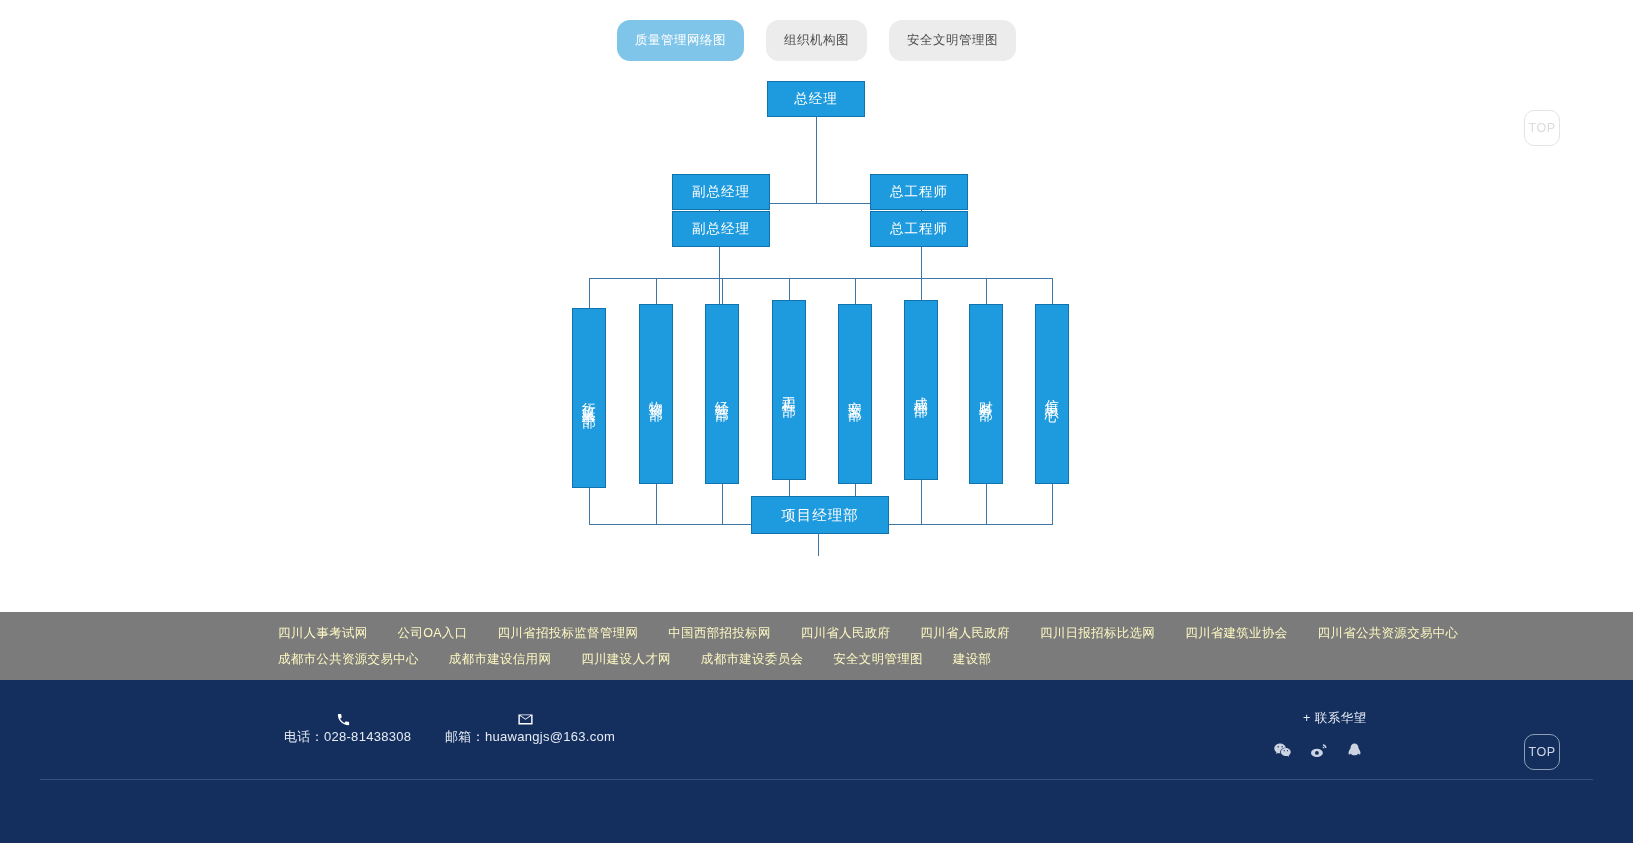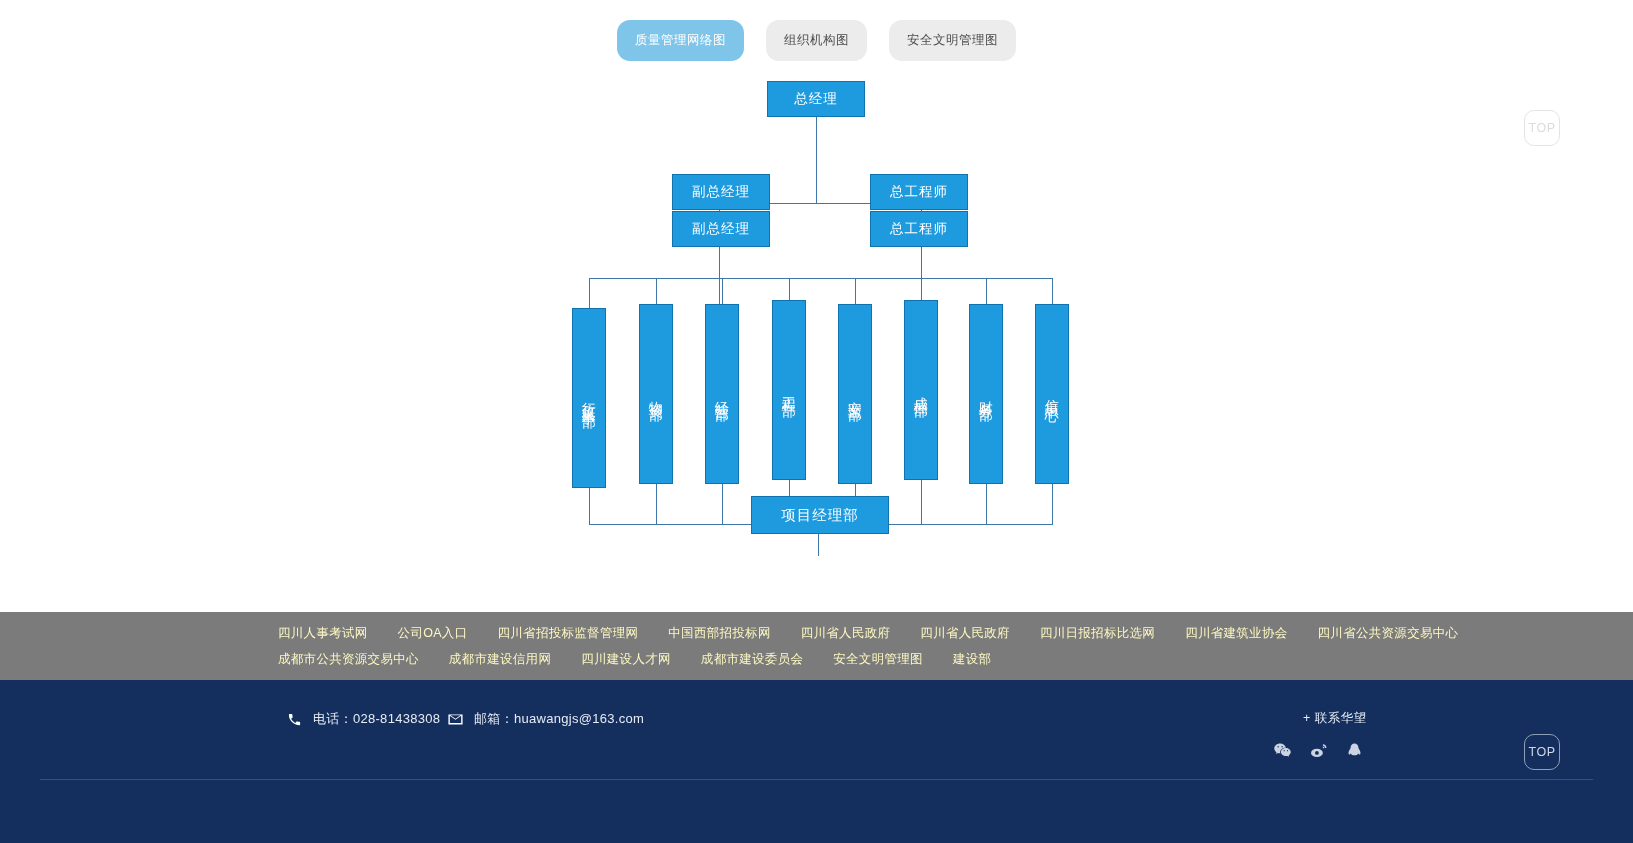--- a/index.html
+++ b/index.html
@@ -147,20 +147,21 @@
     height: 100%;
   }
   .contact-line {
     position: absolute;
     display: flex;
     align-items: center;
     color: #e7ecf4;
     font-size: 13px;
     letter-spacing: .3px;
     white-space: nowrap;
+    flex-direction: column;
   }
   .ci-icon {
     width: 20px;
     height: 18px;
     margin-right: 9px;
     display: inline-flex;
     align-items: center;
     justify-content: center;
     color: #ffffff;
     flex: none;

